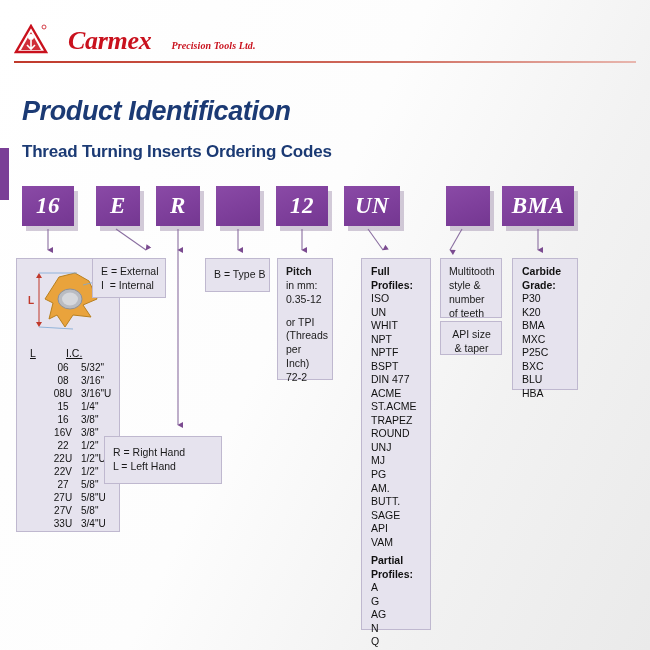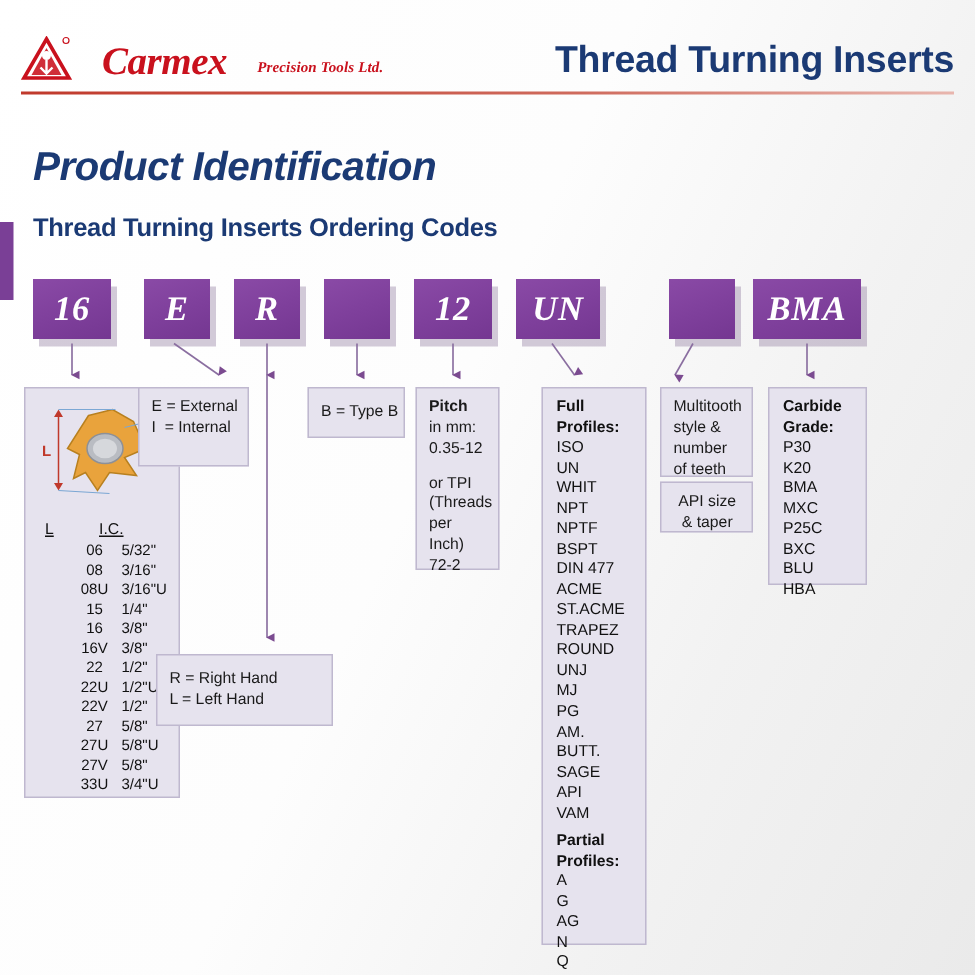--- a/index.html
+++ b/index.html
@@ -79,21 +79,21 @@
 
   
   .arrows { position: absolute; left: 0; top: 0; width: 650px; height: 650px;
             pointer-events: none; }
 
   
   .info-box {
     position: absolute;
     background: #e6e3ee;
     border: 1px solid #bfb8cf;
-    padding: 6px 7px 17px 8px;
+    padding: 6px 7px 4px 8px;
     font-size: 10.5px; color: #1a1a1a; line-height: 1.32;
   }
   .info-box .bold { font-weight: bold; }
   .info-box .row { white-space: pre; }
   .gap { height: 9px; }
 
   
   .size-box {
     position: absolute; left: 16px; top: 258px;
     width: 104px; height: 274px;
@@ -133,21 +133,20 @@
       <svg class="logo-mark" viewBox="0 0 34 30">
         <polygon points="17,2 32,28 2,28" fill="none" stroke="#c9111d" stroke-width="2.4"></polygon>
         <polygon points="17,8 27,26 7,26" fill="#c9111d" opacity="0.88"></polygon>
         <circle cx="17" cy="13" r="3" fill="#ffffff"></circle>
         <path d="M17 16 L17 24 M13 21 L17 25 L21 21" stroke="#ffffff" stroke-width="1.6" fill="none"></path>
         <circle cx="30" cy="3" r="2" fill="none" stroke="#c9111d" stroke-width="0.8"></circle>
       </svg>
       <div class="logo-word">Carmex</div>
       <div class="logo-sub">Precision Tools Ltd.</div>
     </div>
-    <div class="header-title">Thread Turning Inserts</div>
     <div class="header-rule"></div>
   </div>
 
   <div class="h1">Product Identification</div>
   <div class="h2">Thread Turning Inserts Ordering Codes</div>
 
   <div class="code-box" style="left:22px;width:52px">
       <span>16</span>
     </div>
   <div class="code-box" style="left:96px;width:44px">

